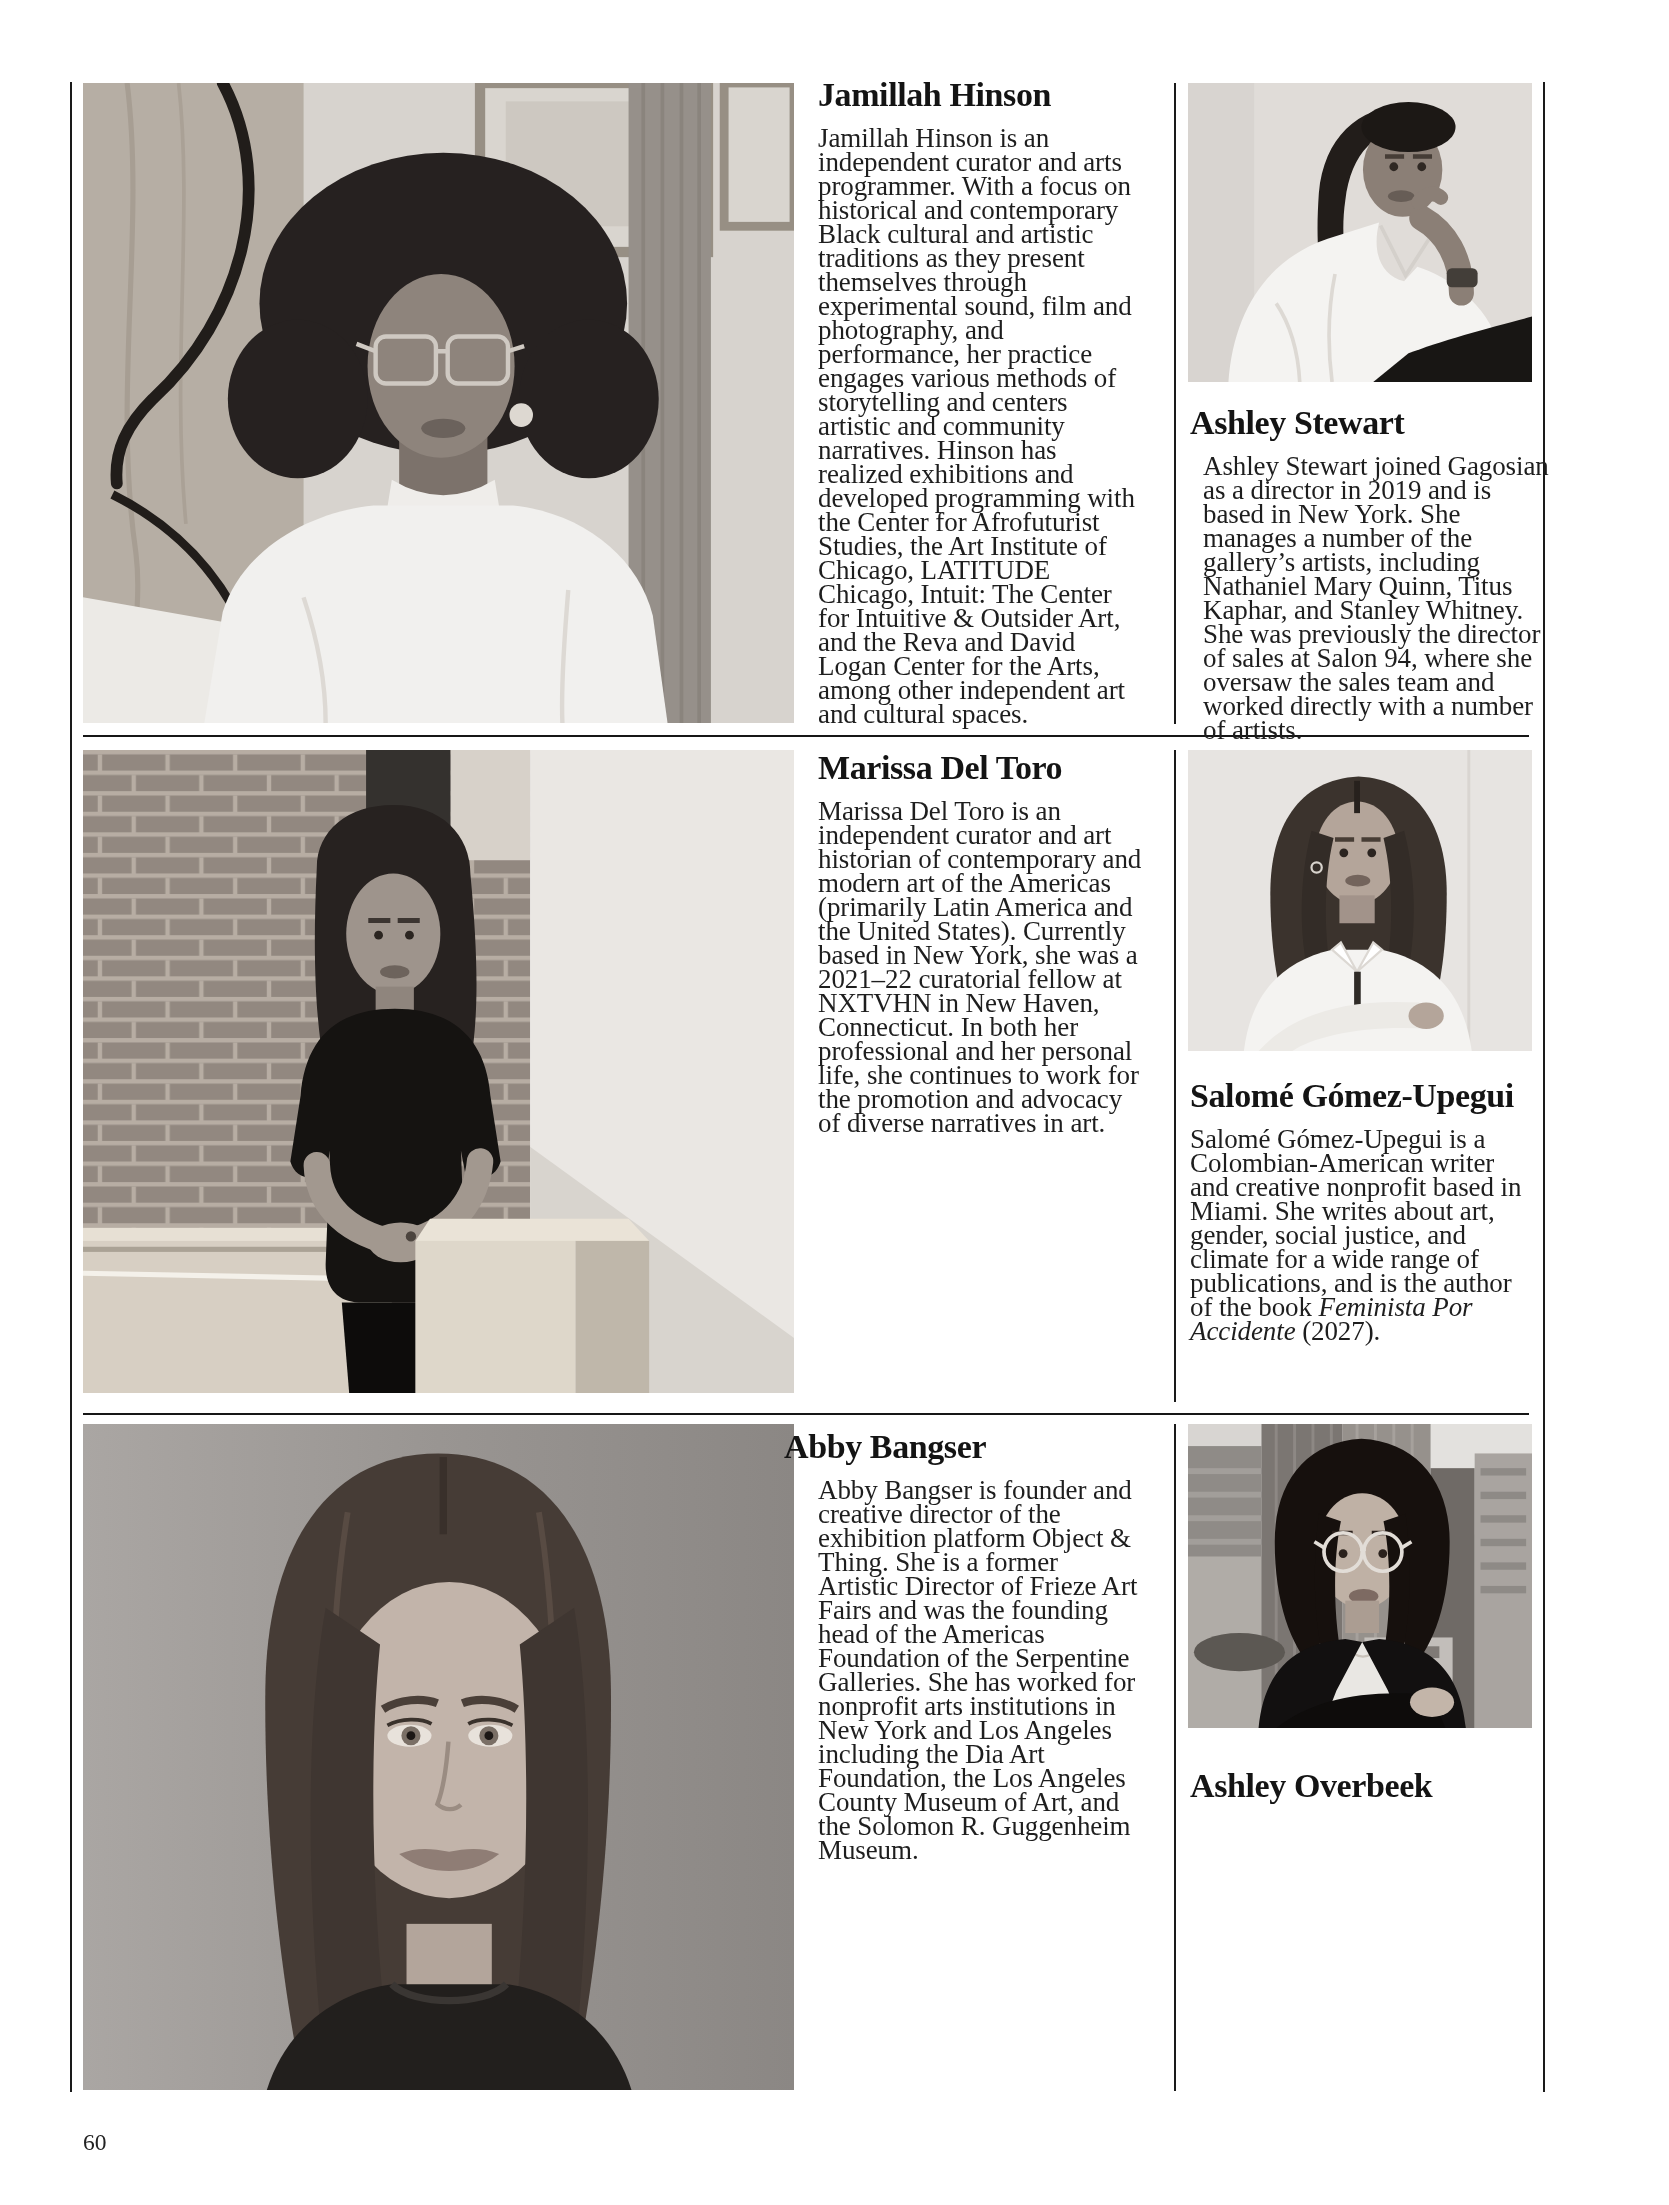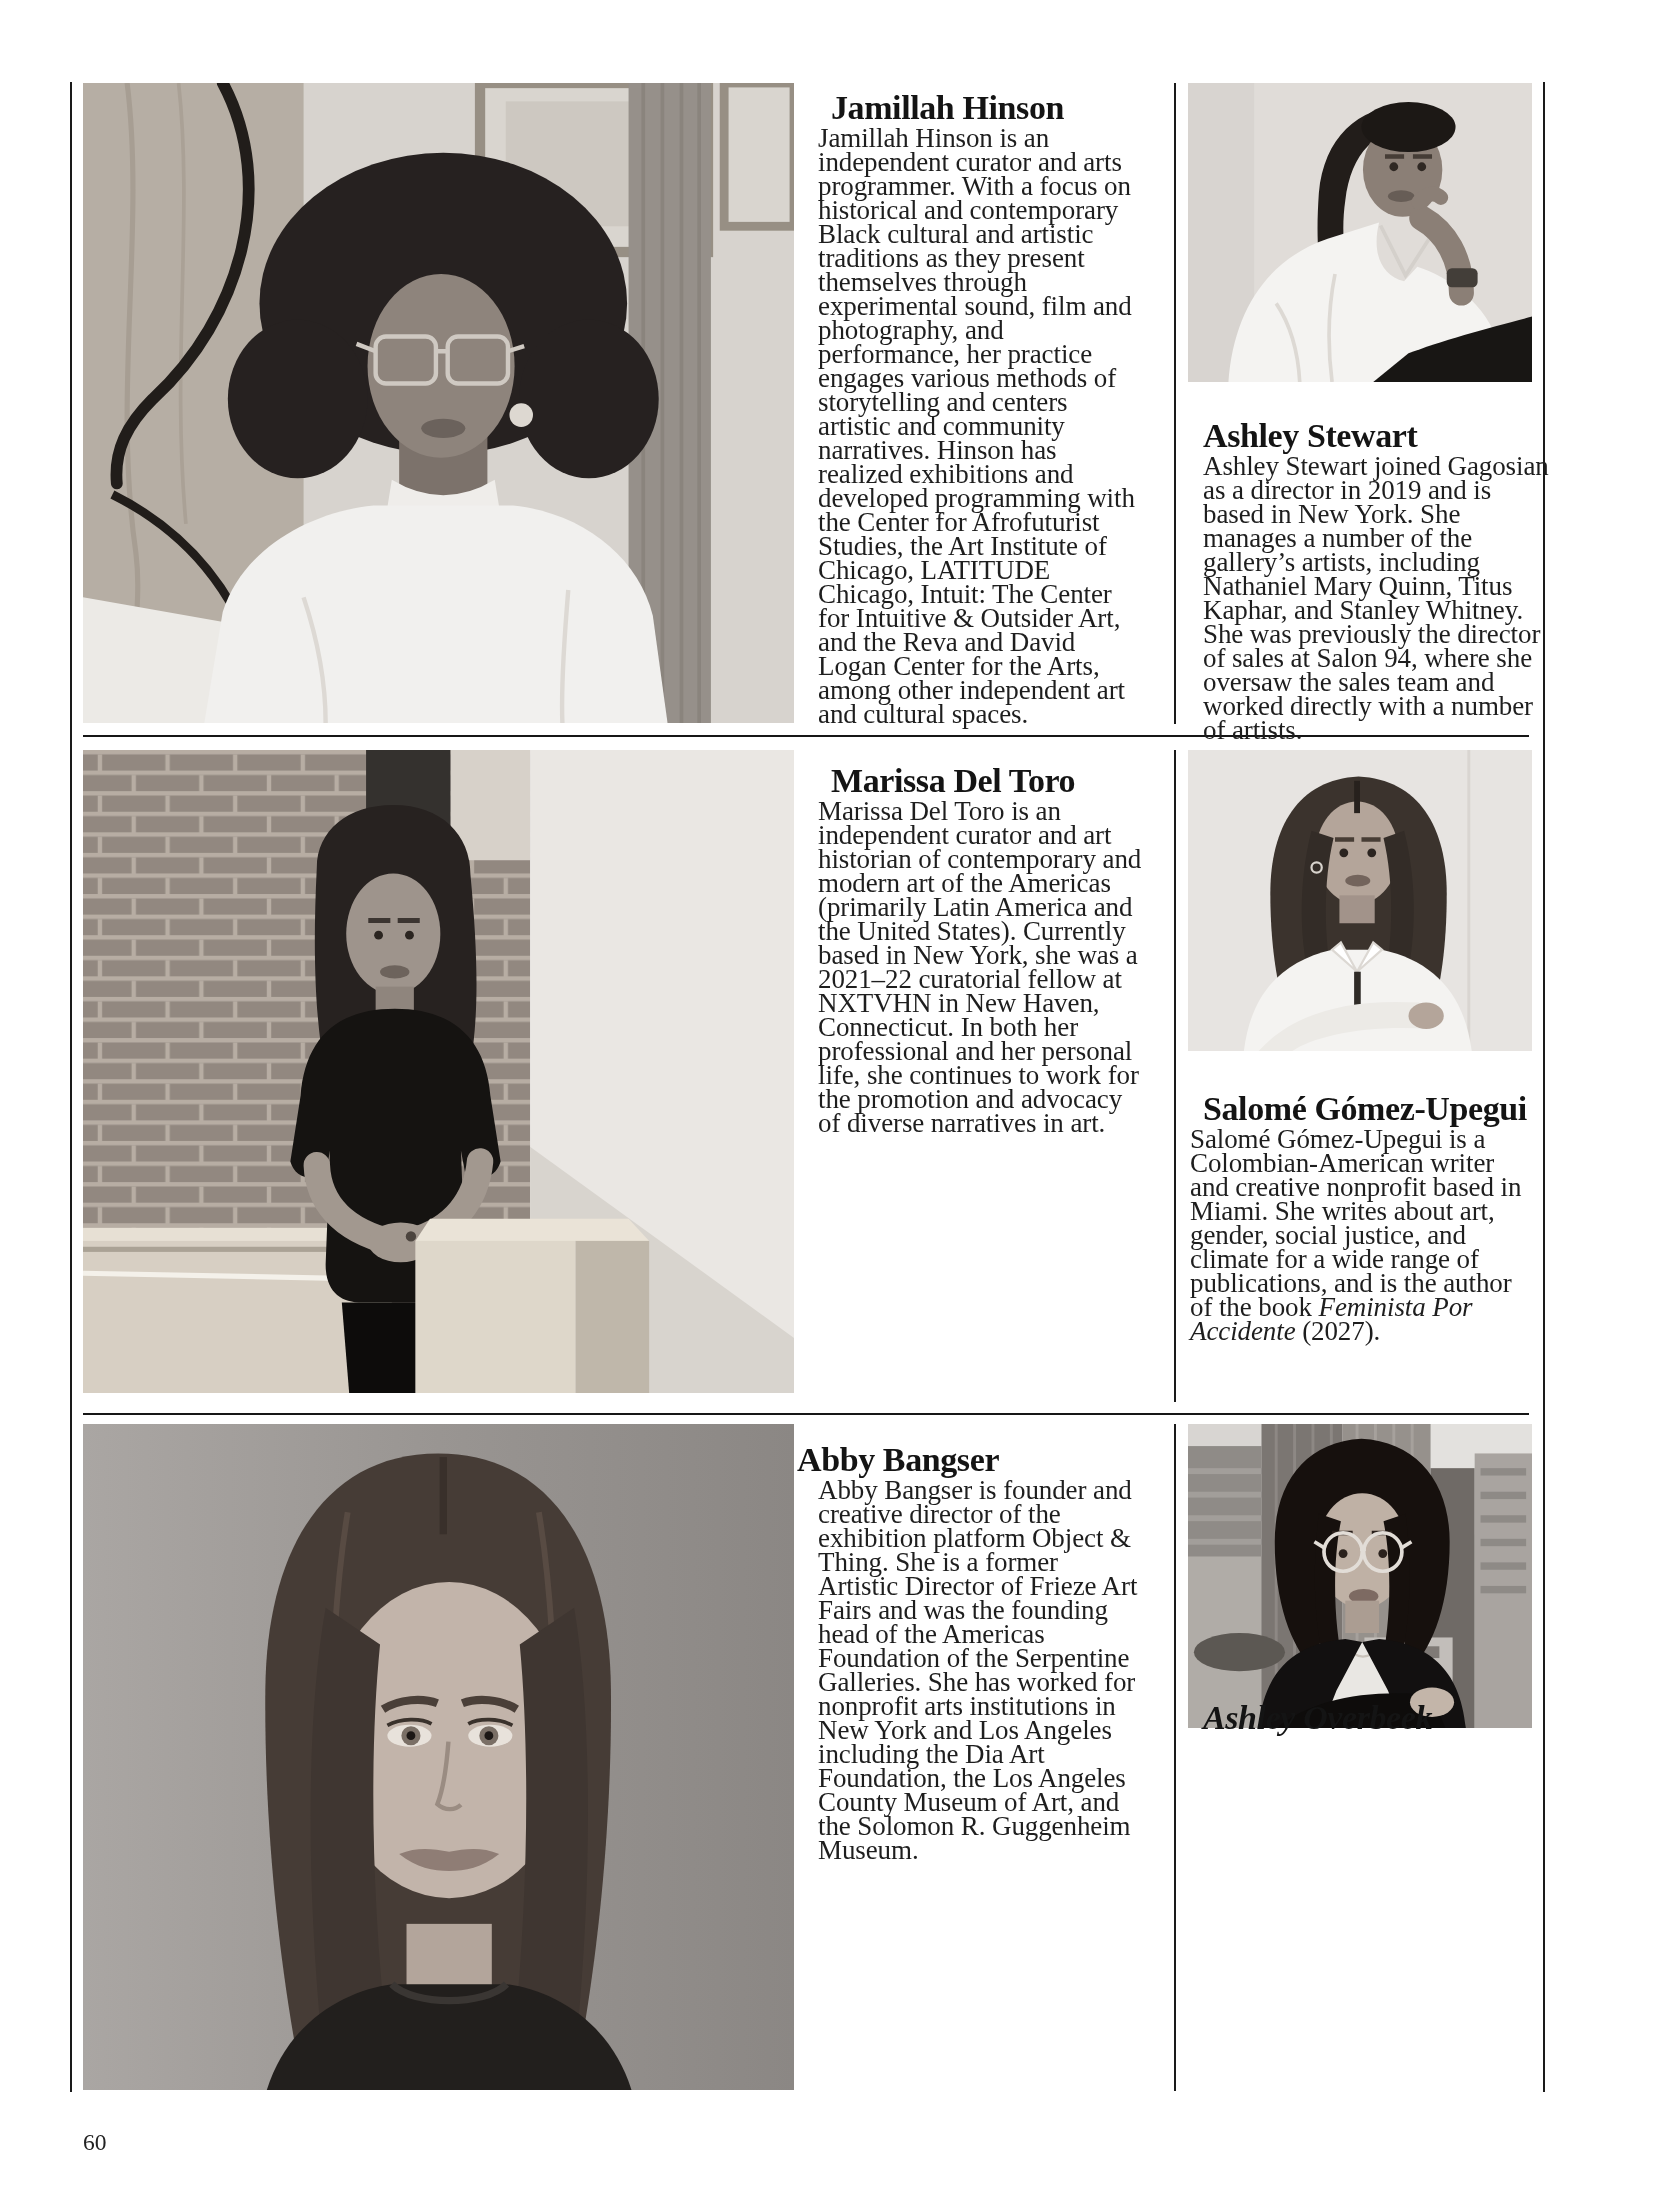--- a/index.html
+++ b/index.html
@@ -9,21 +9,21 @@
     background:#ffffff;
     font-family:"Liberation Serif", serif;
     color:#1b1b1b;
     overflow:hidden;
   }
   .vrule{position:absolute;background:#1a1a1a;width:1.5px;}
   .hdivider{position:absolute;background:#161616;height:2.2px;}
   .photo{position:absolute;margin:0;padding:0;overflow:hidden;background:#d8d4cf;}
   .photo svg{display:block;width:100%;height:100%;}
   h2.heading{
-    position:absolute;margin:13px;
+    position:absolute;margin:0;
     font-family:"Liberation Serif", serif;
     font-weight:700;
     font-size:34px;line-height:38px;
     letter-spacing:-0.4px;
     color:#141414;
     white-space:nowrap;
   }
   p.bio{
     position:absolute;margin:0;
     font-size:27px;line-height:24px;
@@ -269,18 +269,18 @@
       <rect x="214" y="240" width="46" height="44" fill="#ab9d92"></rect>
       <path d="M150,413 C160,330 196,300 237,296 C278,300 314,330 324,413 Z" fill="#e9e7e3"></path>
       <path d="M214,302 q24,28 48,0" stroke="#c9c2ba" stroke-width="3" fill="none"></path>
       <path d="M96,413 C104,330 150,298 214,292 L237,296 L202,362 L182,413 Z" fill="#121010"></path>
       <path d="M378,413 C370,330 324,298 260,292 L237,296 L272,362 L292,413 Z" fill="#121010"></path>
       <path d="M120,413 C170,374 240,360 332,368 L350,413 Z" fill="#0e0c0b"></path>
       <ellipse cx="332" cy="378" rx="30" ry="20" fill="#c3b5a9"></ellipse>
     </svg>
   </figure>
 
-  <h2 class="heading" style="left:1190px;top:1686px;font-style:italic;">Ashley Overbeek</h2>
+  <h2 class="heading" style="left:1190px;top:1767px;">Ashley Overbeek</h2>
 
   <div class="pageno" style="left:83px;top:2131px;">60</div>
 
 </div>
 
 
 </body></html>

